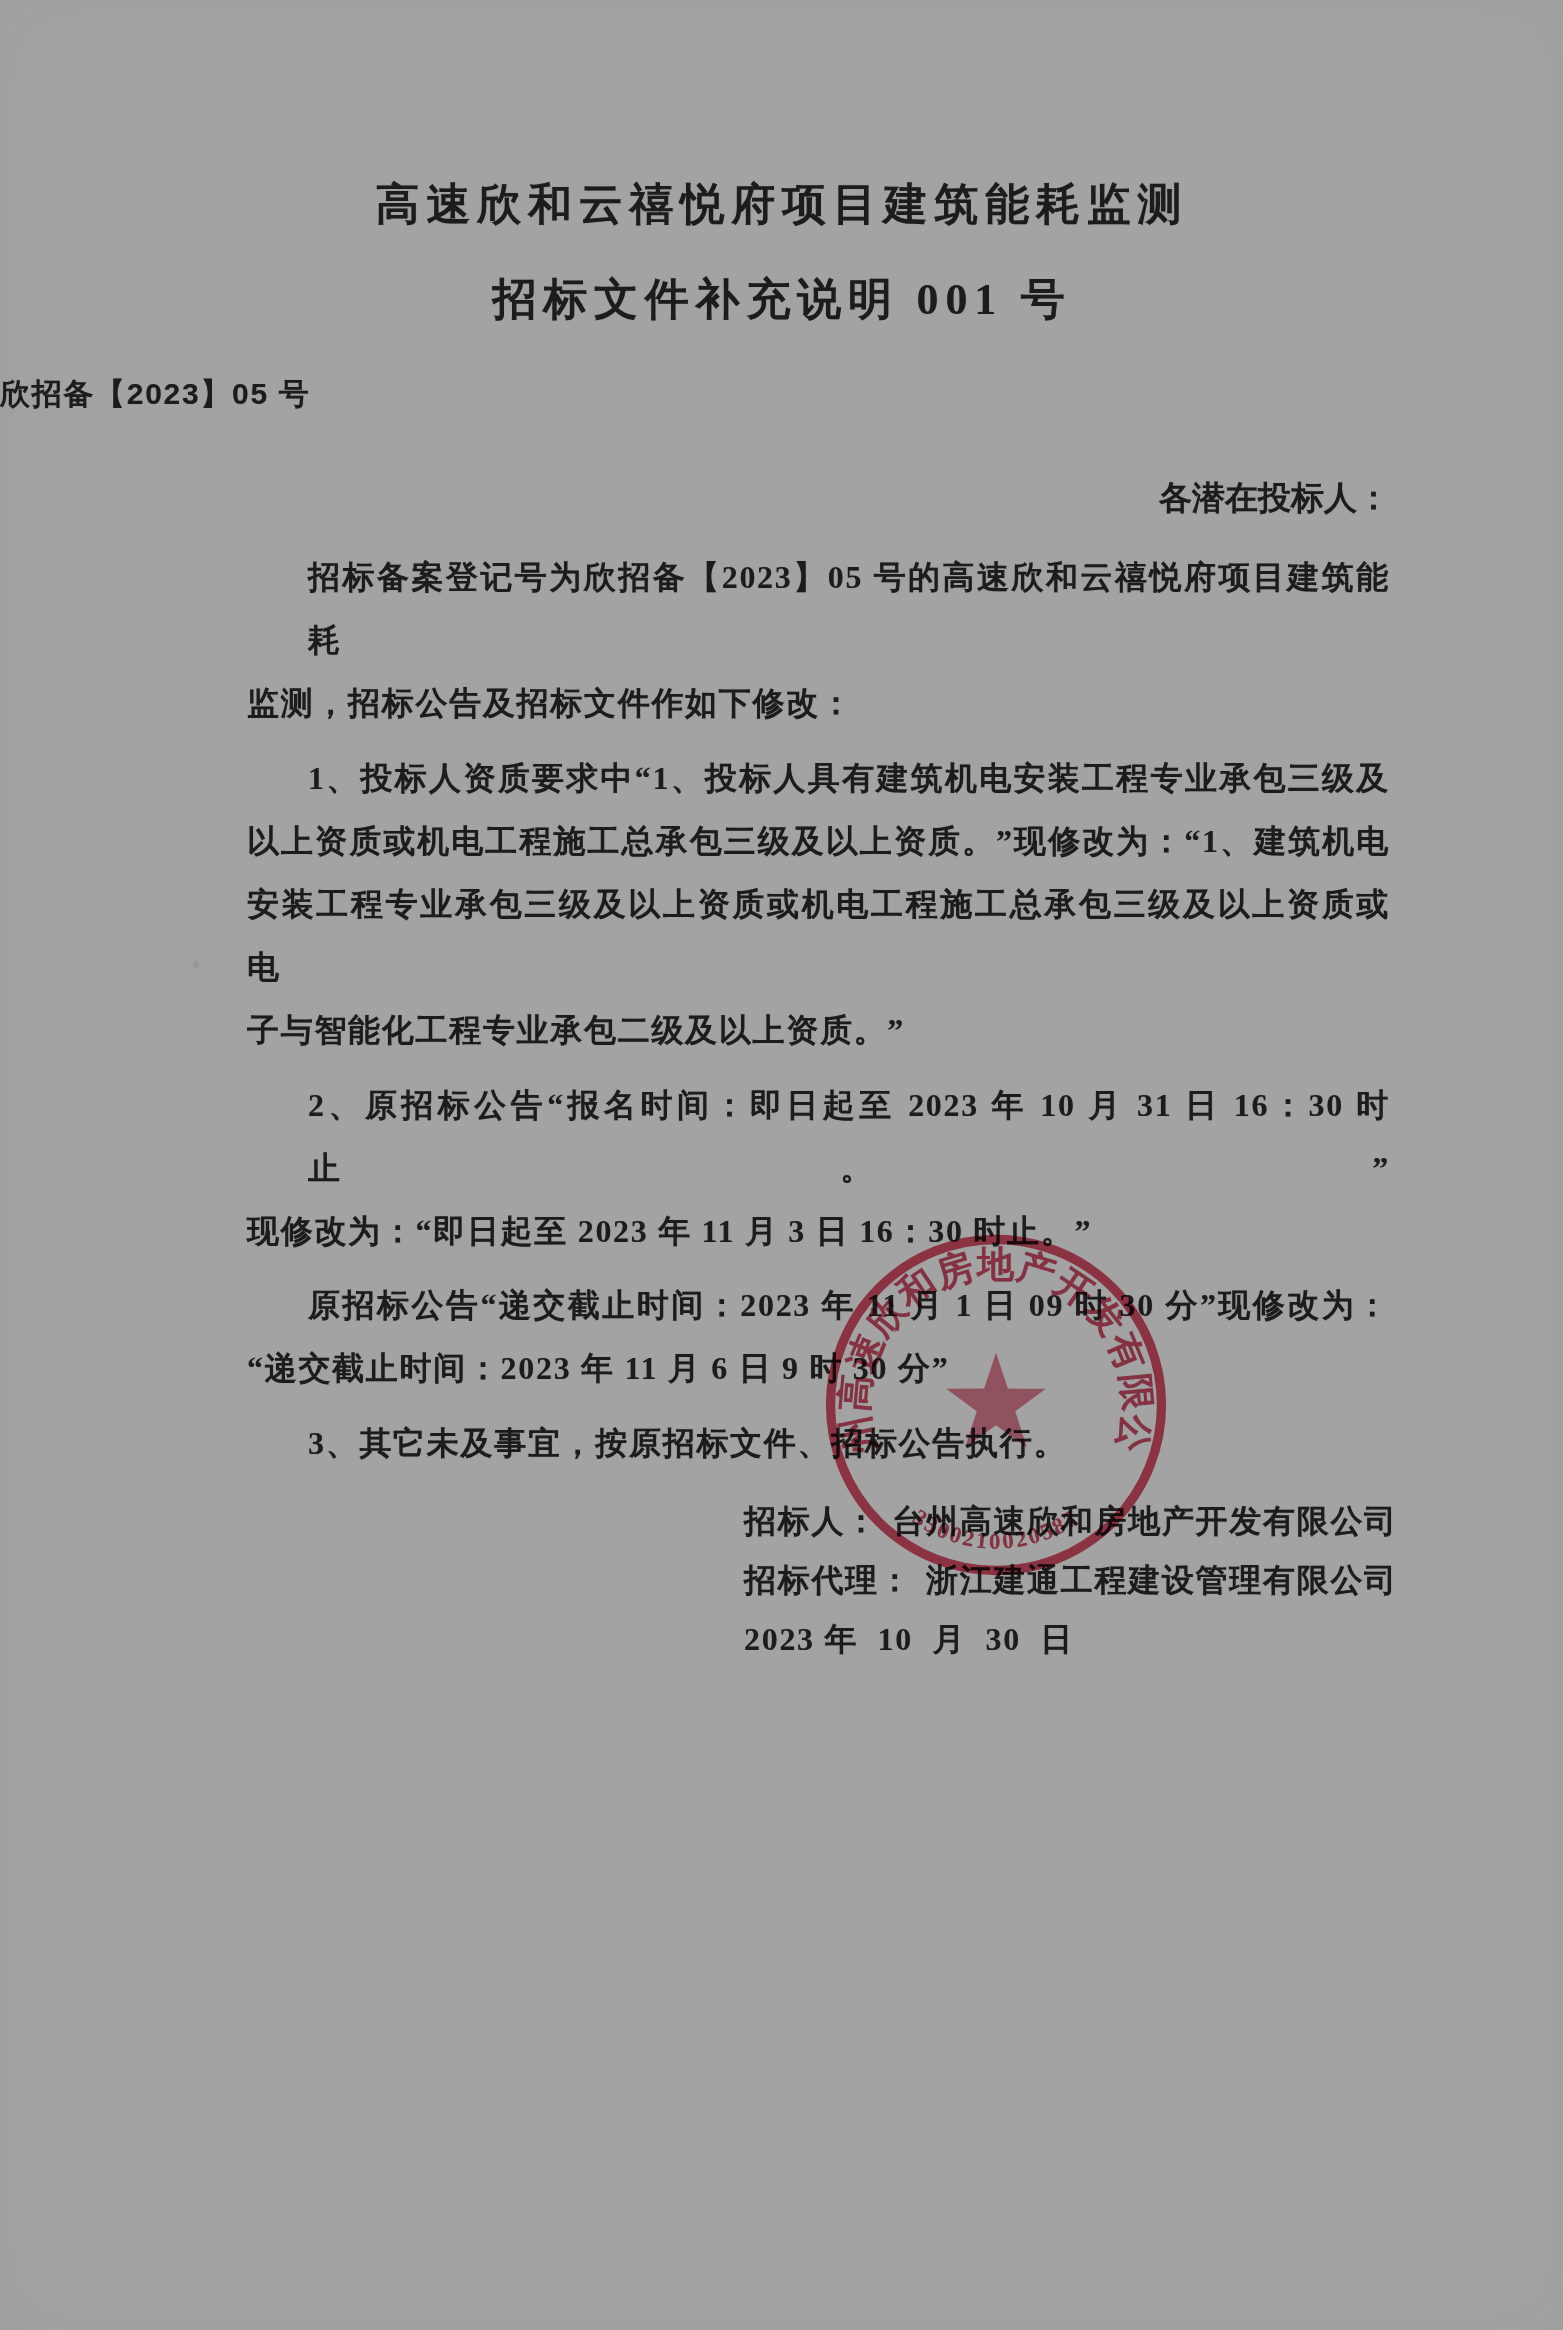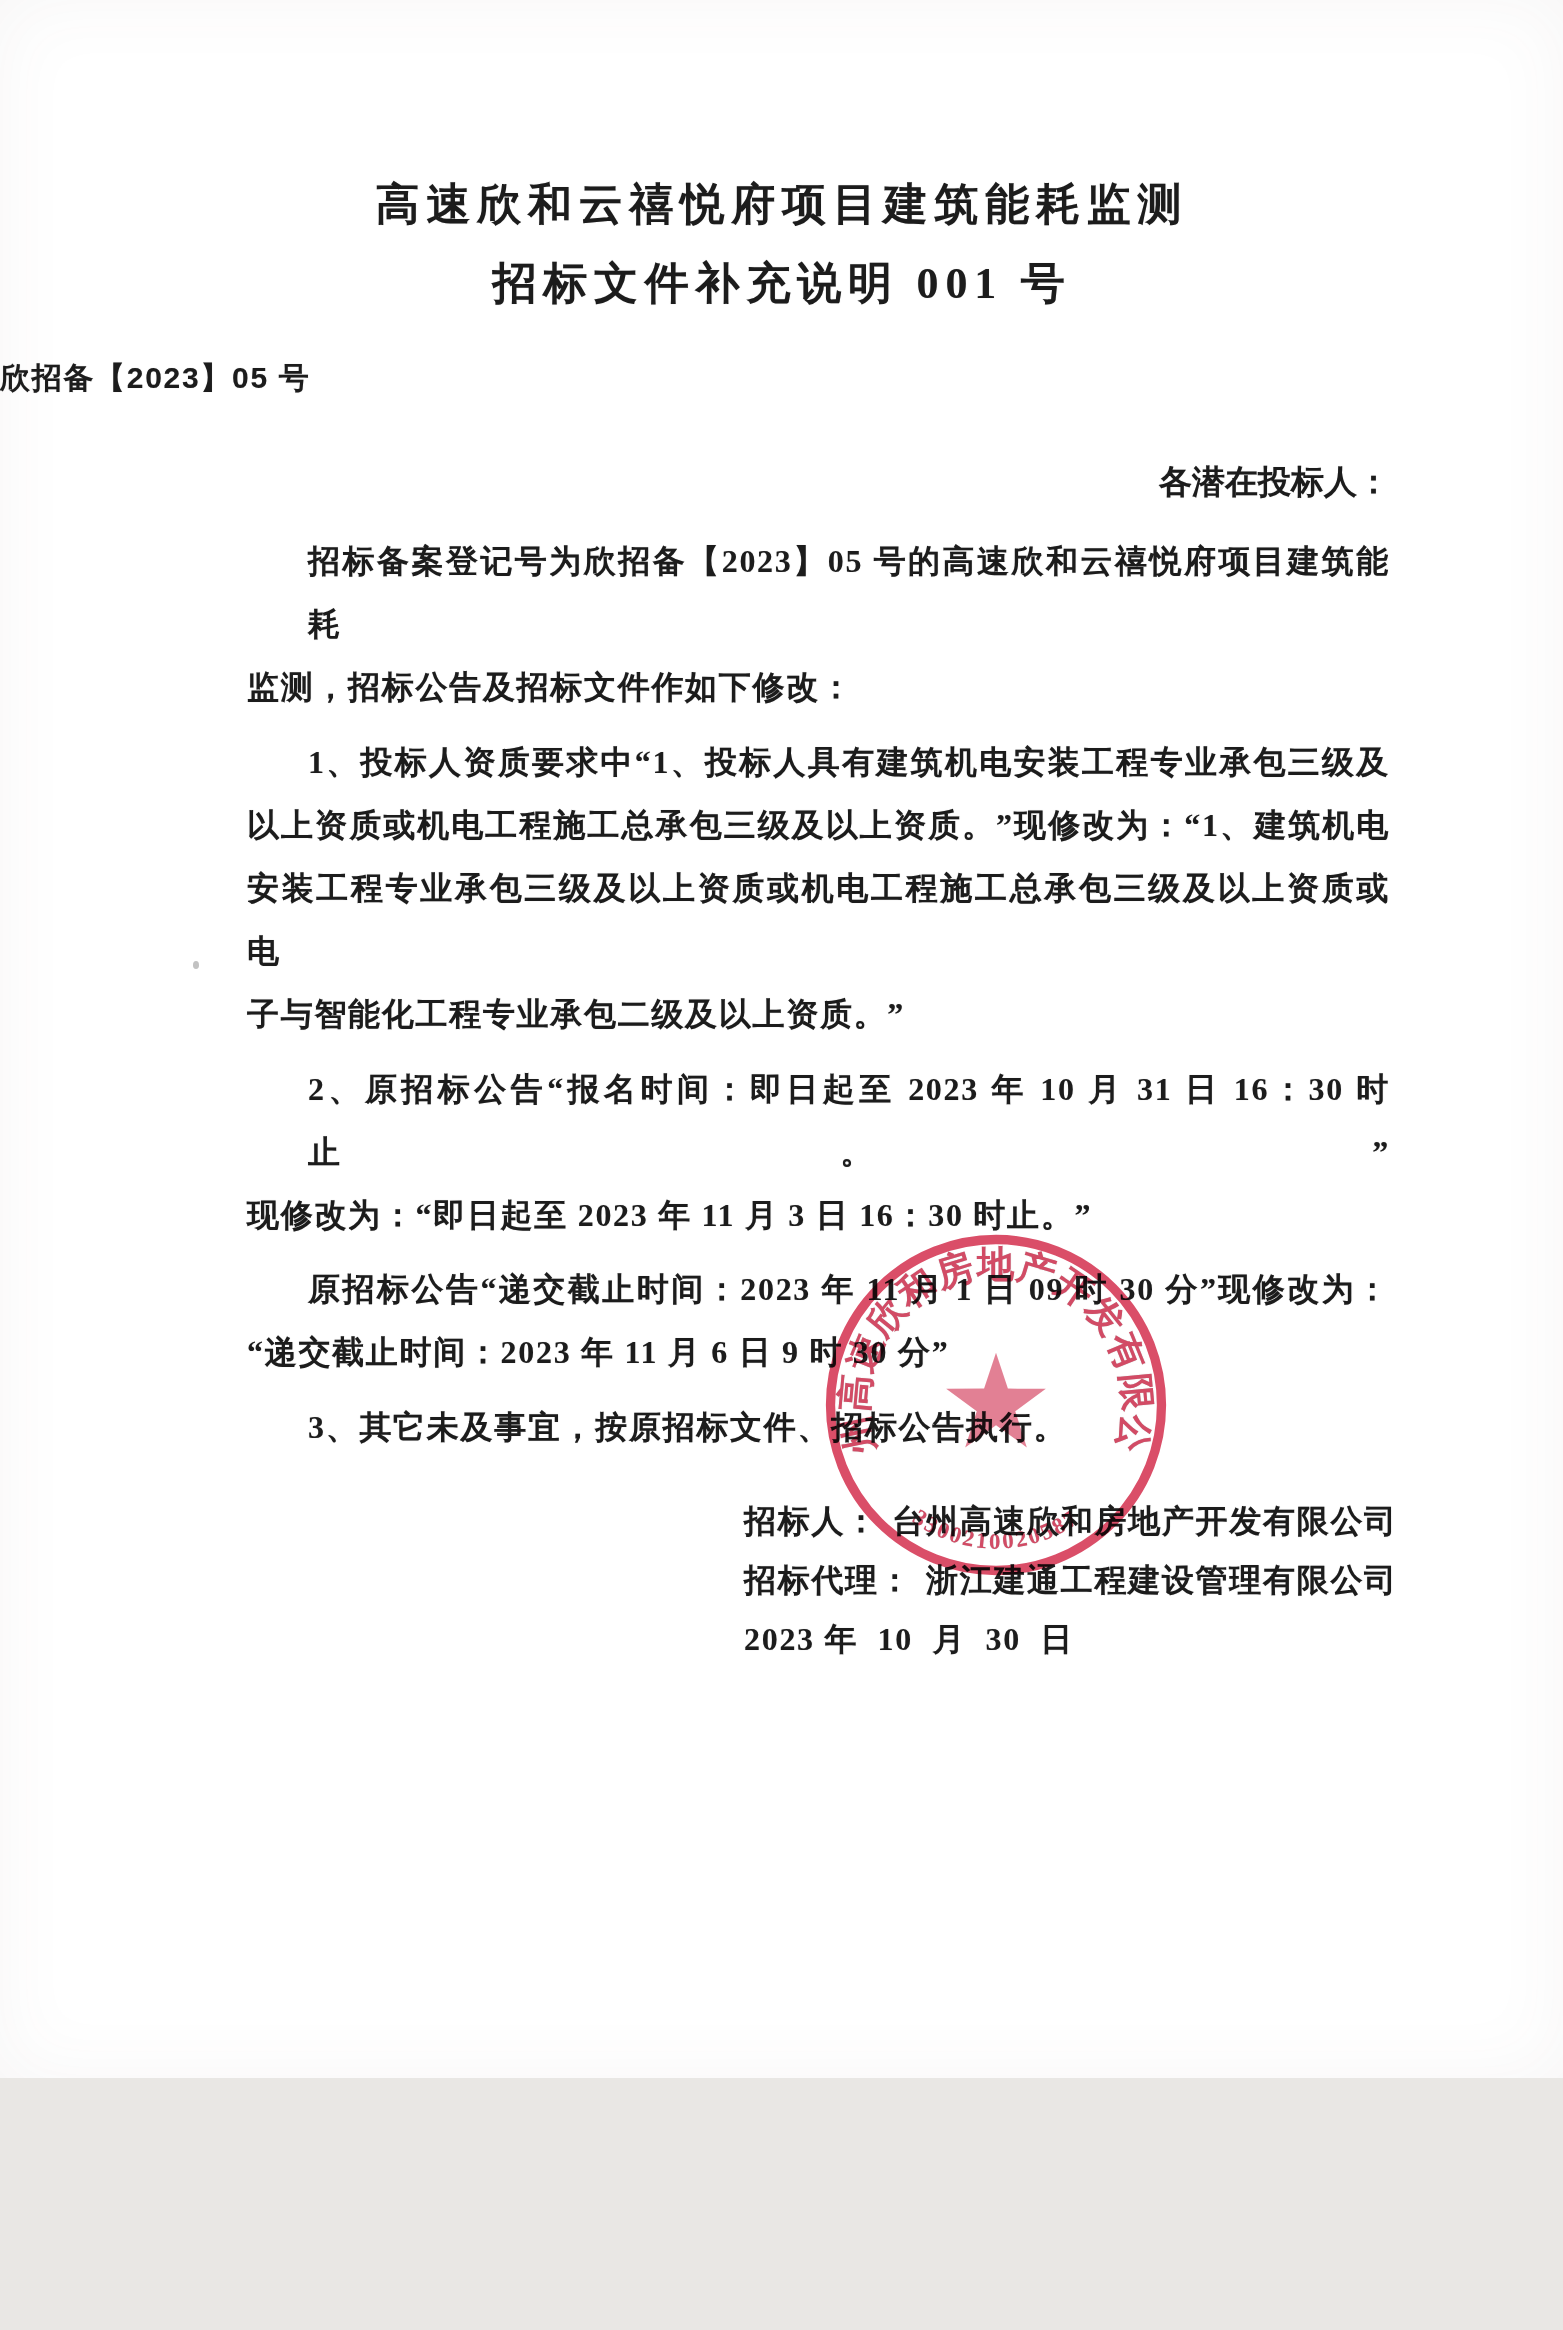--- a/index.html
+++ b/index.html
@@ -1,34 +1,34 @@
 <!DOCTYPE html>
 <html style="font-size:13.5px"><head>
 <meta charset="utf-8">
 <style>
   html,body{margin:0;padding:0;background:#e9e7e4;}
   .page{
     position:relative;
-    width:1564px;height:2078px;
+    width:1564px;height:2330px;
     margin:0 auto;
-    background:#ffffff;
+    background:#a3a3a3;
     box-shadow:inset 0 0 76px rgba(90,80,70,.05);
     overflow:hidden;
     color:#1c1c1c;
     font-family:"Liberation Serif","DejaVu Serif",serif;
     font-weight:700;
     text-shadow:0 0 0.8px rgba(40,40,40,.35);
   }
   .title{
     margin:0;text-align:center;
     font-size:44px;line-height:51px;letter-spacing:6.8px;
     font-family:"Liberation Serif","DejaVu Serif",serif;
   }
   .title-1{padding-top:179px;}
-  .title-2{margin-top:28px;}
+  .title-2{margin-top:44px;}
   .doc-number{
     margin-top:49px;
     font-size:30px;letter-spacing:1.7px;
     font-family:"Liberation Sans","DejaVu Sans",sans-serif;
   }
   .salutation{
     margin:61px 174px 0 247px;
     font-size:33px;
     font-family:"Liberation Sans","DejaVu Sans",sans-serif;
     text-align:right;

